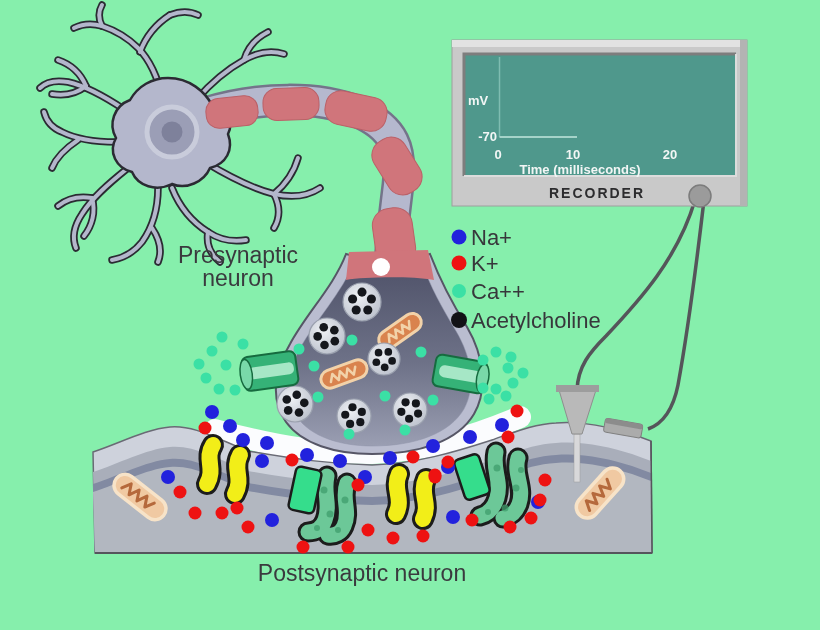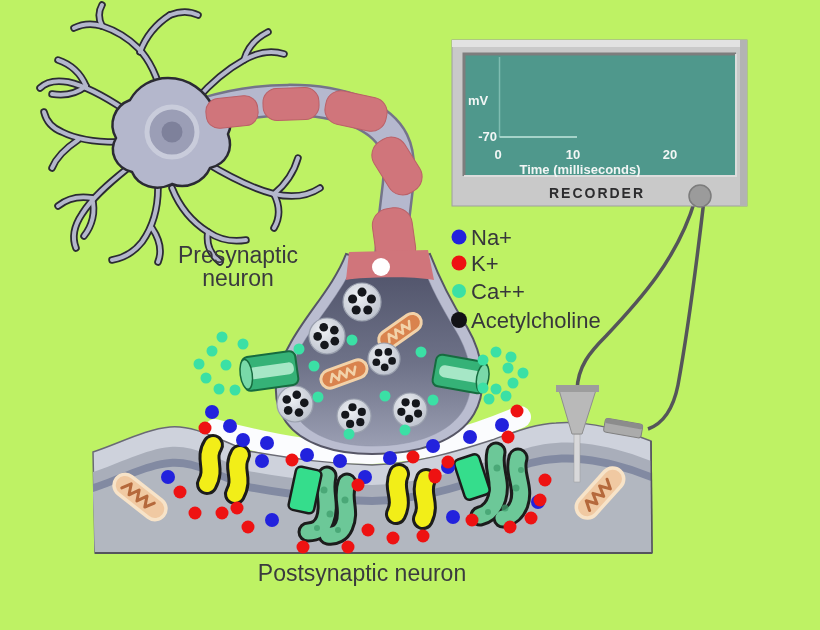--- a/index.html
+++ b/index.html
@@ -1,16 +1,16 @@
 <!DOCTYPE html>
 <html><head>
 <meta charset="utf-8">
 <style>
   html,body{margin:0;padding:0;background:#e9e9ea;}
-  .stage{position:relative;width:820px;height:630px;background:#bef264;overflow:hidden;
+  .stage{position:relative;width:820px;height:630px;background:#86efac;overflow:hidden;
          font-family:"Liberation Sans",sans-serif;}
   svg{display:block}
   text{font-family:"Liberation Sans",sans-serif;}
   .diagram-label{fill:#3a3a3e;font-size:23px;}
   .screen-text{fill:#f2f6f5;font-weight:bold;font-size:13px;}
   .legend-text{fill:#37373b;font-size:22px;}
   .recorder-label{fill:#2c2c2e;font-weight:bold;font-size:14px;letter-spacing:2px;}
 </style>
 </head>
 <body>

